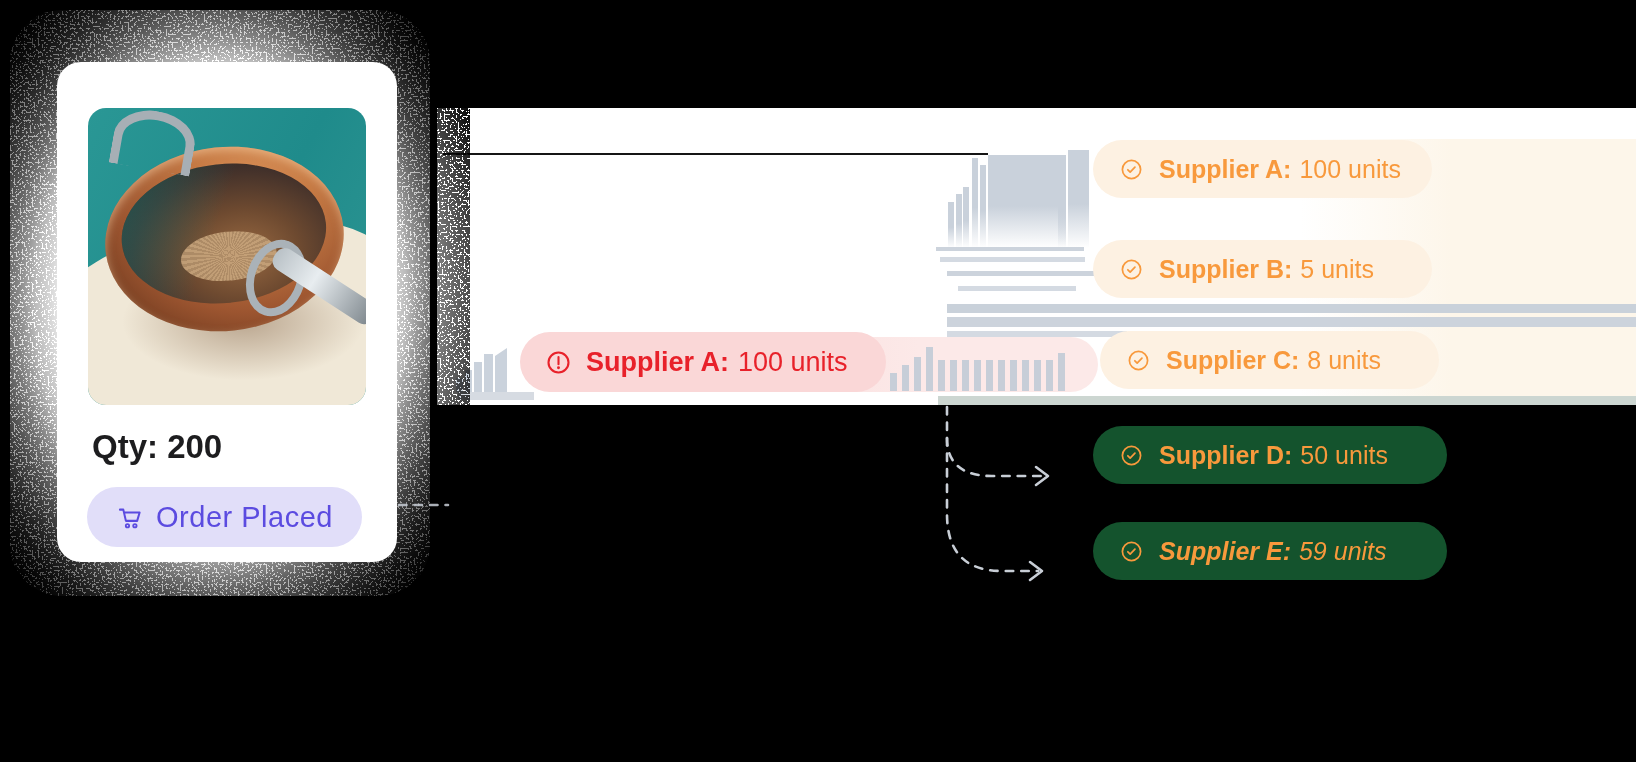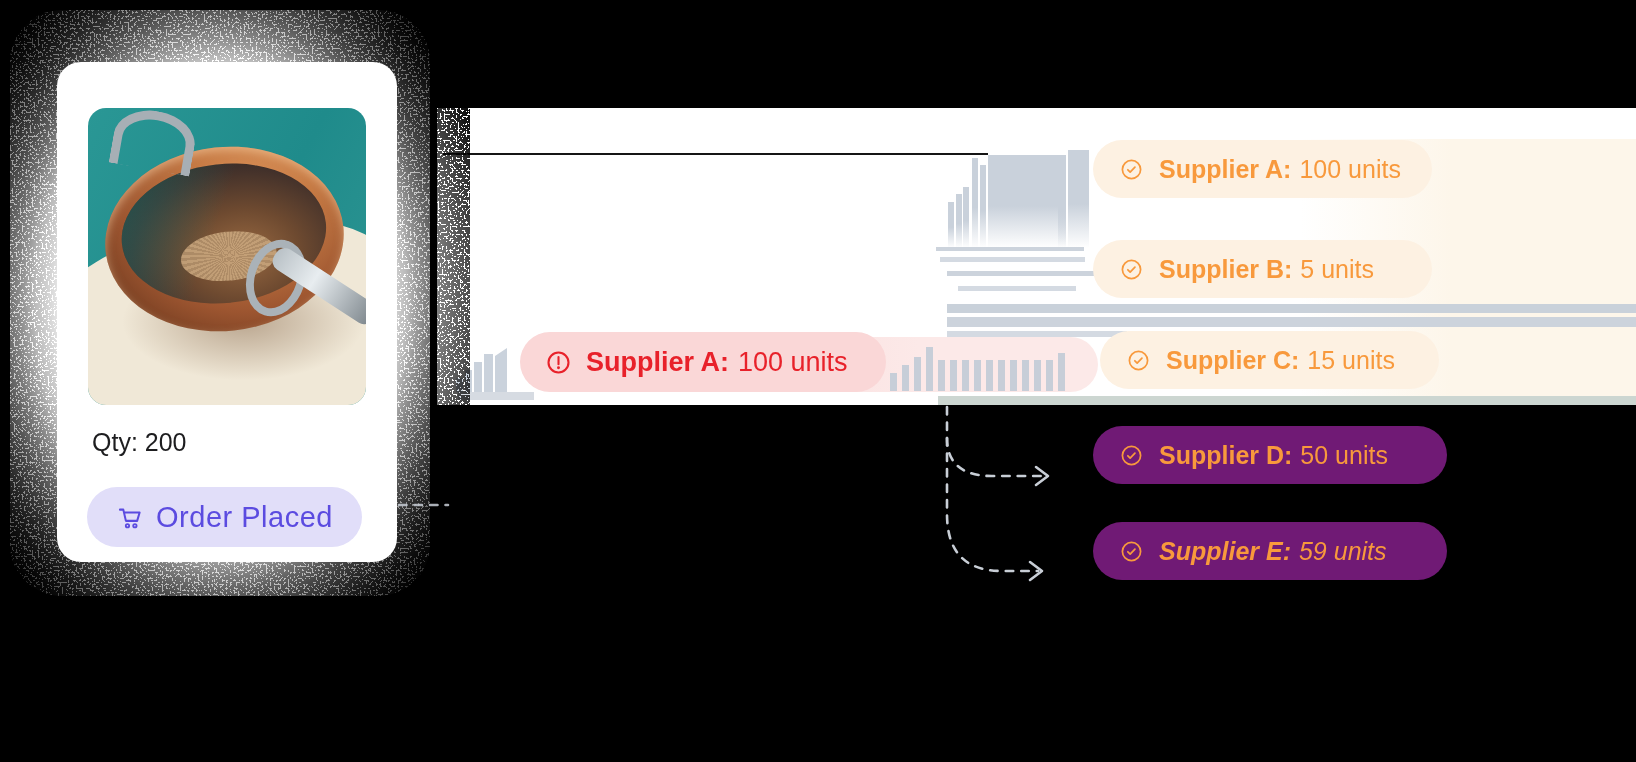--- a/index.html
+++ b/index.html
@@ -27,21 +27,21 @@
            background:linear-gradient(90deg,#fadcdc,#fce9e8 55%);}
   .eq{left:890px;top:347px;width:190px;height:44px;display:flex;align-items:flex-end;}
   .eq div{width:7px;margin-right:5px;background:#c7ced8;}
 
   
   .pill{position:absolute;height:58px;border-radius:29px;display:flex;align-items:center;
         padding-left:27px;box-sizing:border-box;font-size:25px;color:#f8993c;white-space:nowrap;}
   .pill .pic{display:flex;margin-right:16px;}
   .pill b{font-weight:700;margin-right:8px;}
   .peach{background:#fdf1e2;left:1093px;width:339px;}
-  #pill-d,#pill-e{background:#701a75;width:354px;}
+  #pill-d,#pill-e{background:#14532d;width:354px;}
   #pill-a{top:140px;}
   #pill-b{top:240px;}
   #pill-c{top:331px;left:1100px;}
   #pill-d{top:426px;left:1093px;}
   #pill-e{top:522px;left:1093px;font-style:italic;}
 
   .alertpill{left:520px;top:332px;width:366px;height:60px;border-radius:30px;background:#fad7d7;
         display:flex;align-items:center;padding-left:26px;box-sizing:border-box;
         font-size:27px;color:#e8212a;white-space:nowrap;}
   .alertpill .pic{display:flex;margin-right:15px;}
@@ -63,21 +63,21 @@
   .pan-sheen{position:absolute;inset:0;border-radius:50%;
        background:linear-gradient(115deg,rgba(26,125,122,.55) 0%,rgba(26,125,122,0) 46%);}
   .pan-disc{position:absolute;left:31%;top:46%;width:40%;height:27%;border-radius:50%;opacity:.92;
        background:repeating-conic-gradient(from 10deg,#c7a47b 0deg 4deg,#b2906a 4deg 8deg);}
   .handle-left{position:absolute;left:9%;top:1%;width:23%;height:17%;
        border:9px solid #a7afb5;border-bottom:none;border-radius:55% 55% 0 0;transform:rotate(10deg);}
   .handle-right{position:absolute;right:-6%;top:56%;width:42%;height:8%;border-radius:10px;
        background:linear-gradient(90deg,#b9c1c6,#e8edf0 40%,#7d868c);transform:rotate(33deg);}
   .handle-loop{position:absolute;right:22%;top:44%;width:15%;height:21%;border-radius:50%;
        border:8px solid #aab2b8;transform:rotate(18deg);}
-  .qty{left:92px;top:428px;font-size:25px;font-weight:400;color:#1d1d1f;z-index:7;}
+  .qty{left:92px;top:428px;font-size:33px;font-weight:700;color:#1d1d1f;z-index:7;}
   .order-btn{left:87px;top:456px;width:275px;height:60px;border-radius:30px;background:#e1def9;
        display:flex;align-items:center;justify-content:center;z-index:7;border:none;cursor:pointer;
        font-family:inherit;margin-top:31px;}
   .order-btn .pic{display:flex;margin-right:13px;}
   .order-btn span{font-size:29px;font-weight:500;color:#5b4be0;letter-spacing:.5px;}
 
   
   .connectors{left:0;top:0;z-index:5;pointer-events:none;}
   .dashline{stroke:#c8ced6;stroke-width:2.6;fill:none;stroke-dasharray:7.5 8;stroke-linecap:round;}
   .arrowhead{stroke:#c8ced6;stroke-width:2.6;fill:none;stroke-linecap:round;stroke-linejoin:round;}
@@ -178,21 +178,21 @@
   <span>5 units</span>
 </div>
 <div class="pill peach" id="pill-c">
   <span class="pic">
     <svg width="23" height="23" viewBox="0 0 24 24">
         <circle cx="12" cy="12" r="9.5" stroke="#f8993c" stroke-width="1.8" fill="none"></circle>
         <path d="M8.2 12.3l2.4 2.4 5-5.2" stroke="#f8993c" stroke-width="1.8" fill="none" stroke-linecap="round" stroke-linejoin="round"></path>
       </svg>
   </span>
   <b>Supplier C:</b>
-  <span>15 units</span>
+  <span>8 units</span>
 </div>
 <div class="pill peach" id="pill-d">
   <span class="pic">
     <svg width="23" height="23" viewBox="0 0 24 24">
         <circle cx="12" cy="12" r="9.5" stroke="#f8993c" stroke-width="1.8" fill="none"></circle>
         <path d="M8.2 12.3l2.4 2.4 5-5.2" stroke="#f8993c" stroke-width="1.8" fill="none" stroke-linecap="round" stroke-linejoin="round"></path>
       </svg>
   </span>
   <b>Supplier D:</b>
   <span>50 units</span>

